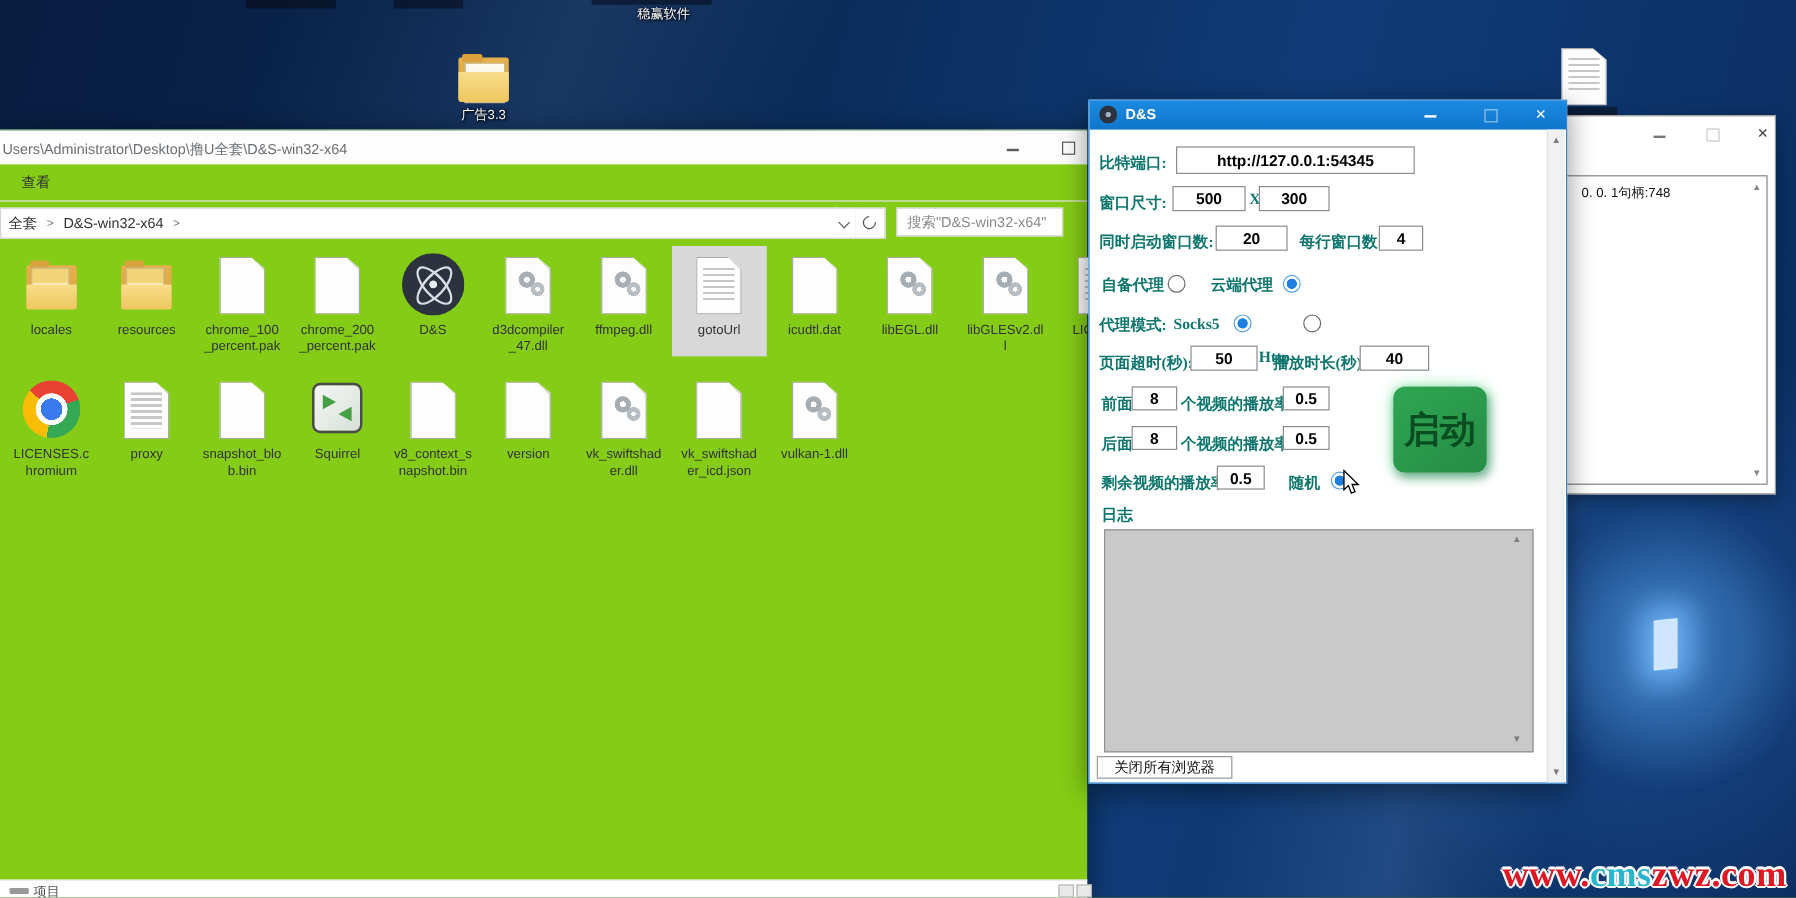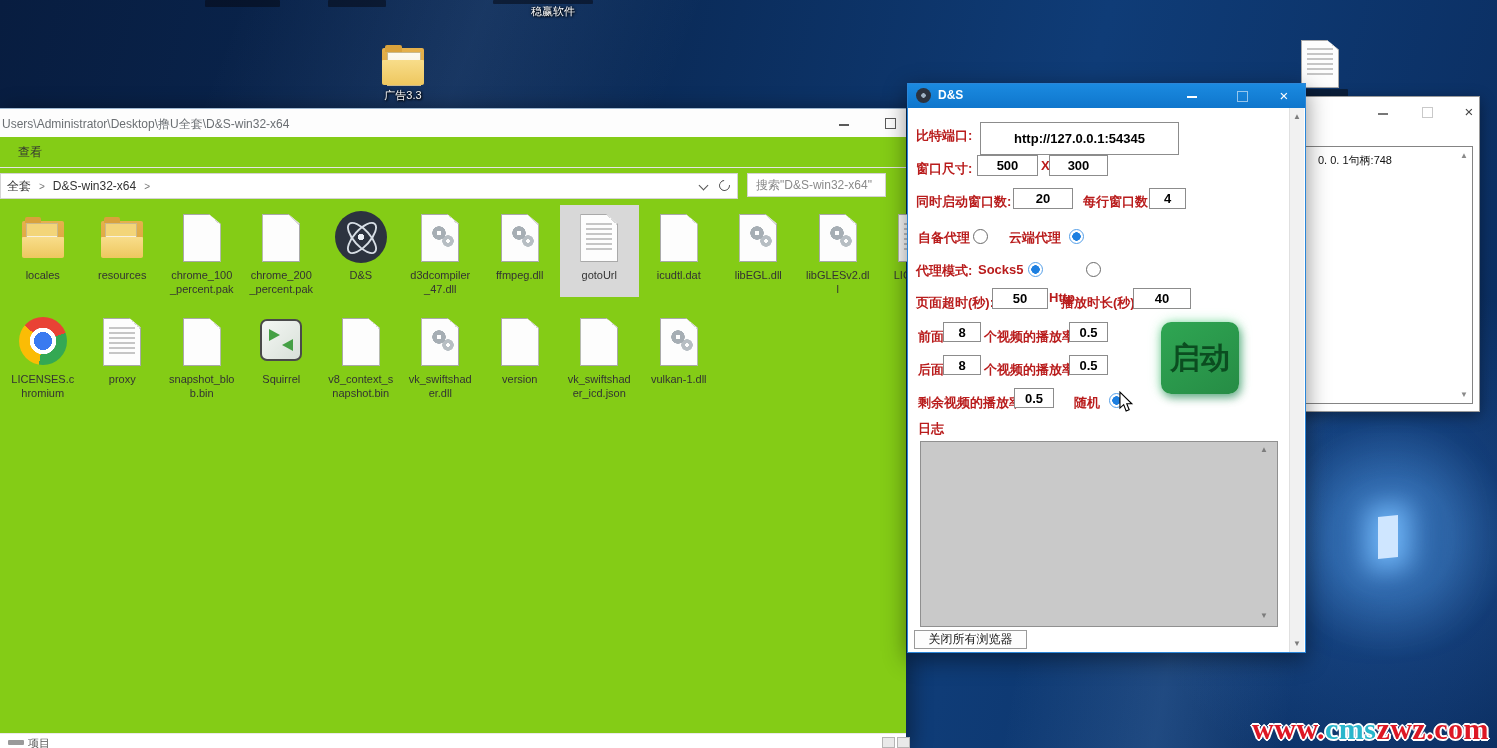--- a/index.html
+++ b/index.html
@@ -116,21 +116,21 @@
     border:1px solid #2b86d8;box-sizing:content-box;box-shadow:0 6px 22px rgba(0,0,0,.45);}
   .d-titlebar{position:absolute;left:0;top:0;width:100%;height:24px;background:linear-gradient(#1b8ae0,#0f76cc);}
   .d-ico{position:absolute;left:8px;top:4px;width:15px;height:15px;border-radius:50%;
     background:radial-gradient(circle,#9fb2c4 0 2px,transparent 2.5px),#2c333f;}
   .d-title{position:absolute;left:30px;top:4px;font-size:12px;font-weight:bold;color:#fff;}
   .d-min,.d-max,.d-close{position:absolute;top:0;width:28px;height:24px;color:#fff;text-align:center;line-height:24px;font-size:13px;}
   .d-min{left:270px;} .d-max{left:320px;color:rgba(255,255,255,.5);} .d-close{left:362px;font-size:15px;}
   .d-min::before{content:'';position:absolute;left:9px;top:12px;width:10px;height:1.6px;background:#fff;}
   .d-max::before{content:'';position:absolute;left:9px;top:7px;width:9px;height:9px;border:1.3px solid rgba(255,255,255,.55);}
 
-  .lbl{position:absolute;font-size:13px;font-weight:bold;color:#b91c1c;white-space:nowrap;}
+  .lbl{position:absolute;font-size:13px;font-weight:bold;color:#0f766e;white-space:nowrap;font-family:Liberation Serif, serif;}
   .inp{position:absolute;border:1px solid #8c8c8c;background:#fff;box-sizing:border-box;
     display:flex;align-items:center;justify-content:center;font-size:13px;font-weight:600;color:#000;}
   .radio{position:absolute;width:13px;height:13px;border:1.5px solid #6a6a6a;border-radius:50%;background:#fff;box-sizing:content-box;}
   .radio.checked{border-color:#56a0e8;background:radial-gradient(circle,#1d7fe0 0 4px,#fff 4.5px);}
   .startbtn{position:absolute;left:253px;top:238px;width:78px;height:72px;border-radius:10px;
     background:linear-gradient(145deg,#2fa653,#268c45);color:#0b4d20;font-size:30px;font-weight:bold;
     display:flex;align-items:center;justify-content:center;
     box-shadow:2px 4px 8px rgba(0,90,50,.45),0 0 12px rgba(90,225,140,.65);}
   .logarea{position:absolute;left:12px;top:357px;width:358px;height:186px;background:#c9c9c9;border:1px solid #909090;box-sizing:border-box;}
   .mini-arrow{position:absolute;font-size:8px;color:#7c7c7c;line-height:1;}
@@ -315,30 +315,30 @@
         </div>
         <div class="flabel">Squirrel</div>
       </div>
       <div class="file-item">
         <div class="ficon page blankpage">
           <span class="deco"></span>
         </div>
         <div class="flabel">v8_context_snapshot.bin</div>
       </div>
       <div class="file-item">
+        <div class="ficon page blankpage">
+          <span class="deco"></span>
+        </div>
+        <div class="flabel">version</div>
+      </div>
+      <div class="file-item">
         <div class="ficon page gearpage">
           <span class="deco"></span>
         </div>
         <div class="flabel">vk_swiftshader.dll</div>
-      </div>
-      <div class="file-item">
-        <div class="ficon page blankpage">
-          <span class="deco"></span>
-        </div>
-        <div class="flabel">version</div>
       </div>
       <div class="file-item">
         <div class="ficon page blankpage">
           <span class="deco"></span>
         </div>
         <div class="flabel">vk_swiftshader_icd.json</div>
       </div>
       <div class="file-item">
         <div class="ficon page gearpage">
           <span class="deco"></span>
@@ -369,21 +369,21 @@
 <div class="dlg">
   <div class="d-titlebar">
     <div class="d-ico"></div>
     <div class="d-title">D&amp;S</div>
     <div class="d-min"></div>
     <div class="d-max"></div>
     <div class="d-close">×</div>
   </div>
 
   <div class="lbl" style="left:8px;top:43px;">比特端口:</div>
-  <div class="inp" style="left:72px;top:38px;width:199px;height:33px;">http://127.0.0.1:54345</div>
+  <div class="inp" style="left:72px;top:38px;width:199px;height:23px;">http://127.0.0.1:54345</div>
 
   <div class="lbl" style="left:8px;top:76px;">窗口尺寸:</div>
   <div class="inp" style="left:69px;top:71px;width:61px;height:21px;">500</div>
   <div class="lbl" style="left:133px;top:74px;">X</div>
   <div class="inp" style="left:141px;top:71px;width:59px;height:21px;">300</div>
 
   <div class="lbl" style="left:8px;top:109px;">同时启动窗口数:</div>
   <div class="inp" style="left:105px;top:104px;width:60px;height:21px;">20</div>
   <div class="lbl" style="left:175px;top:109px;">每行窗口数:</div>
   <div class="inp" style="left:241px;top:104px;width:37px;height:21px;">4</div>

